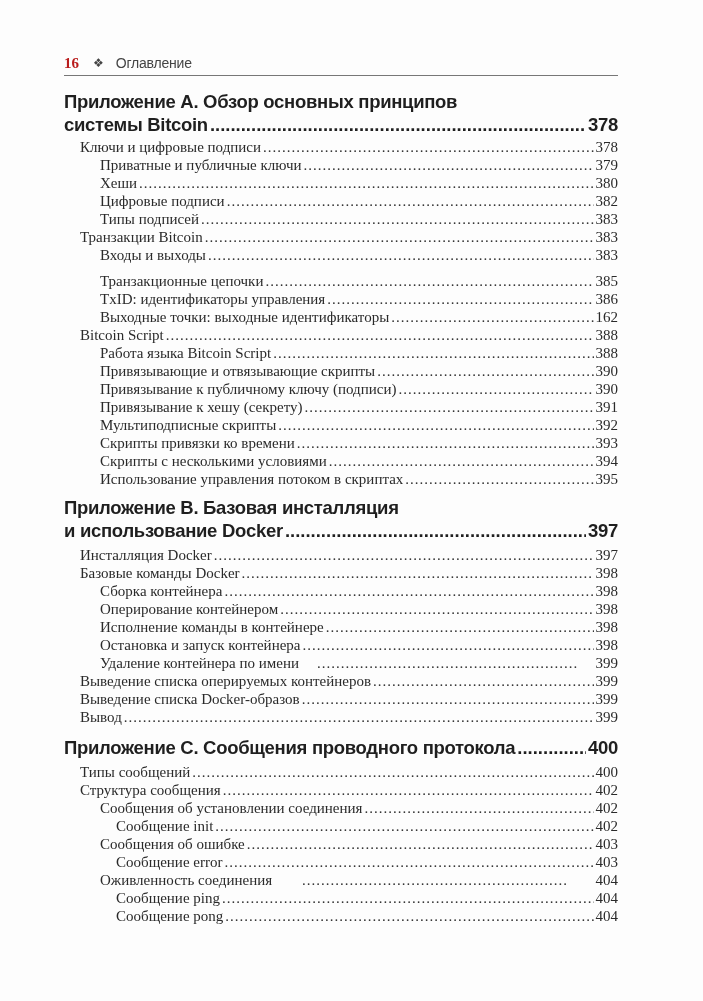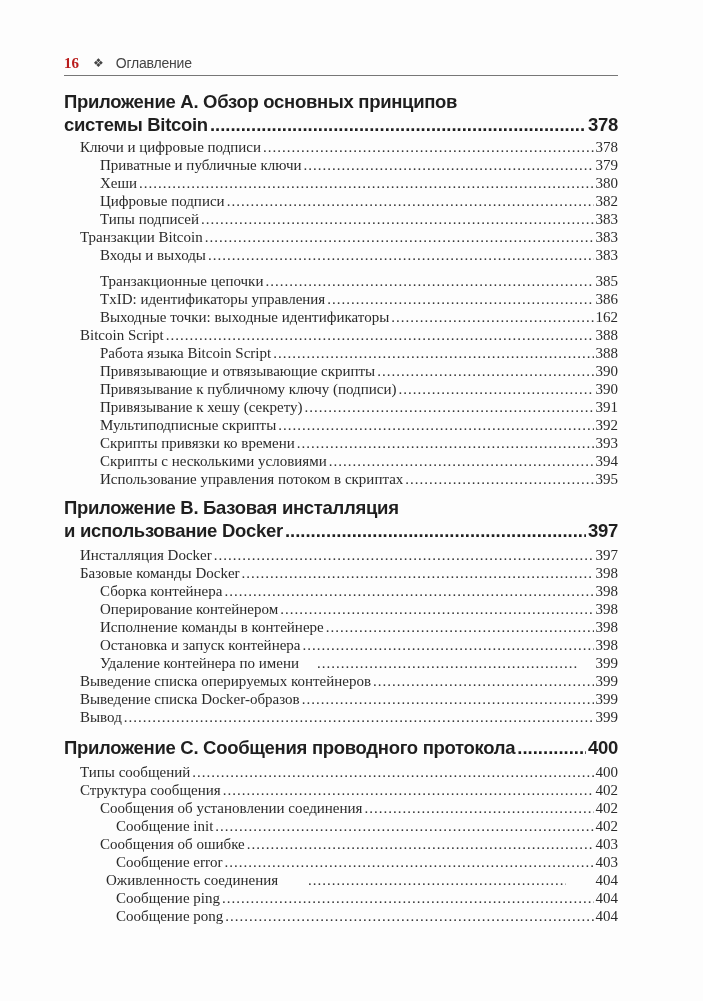--- a/index.html
+++ b/index.html
@@ -249,21 +249,21 @@
       <div class="entry line" style="top: 835px; left: 36px;">
         <span class="txt">Сообщения об ошибке</span>
         <span class="dots"></span>
         <span class="pg">403</span>
       </div>
       <div class="entry line" style="top: 853px; left: 52px;">
         <span class="txt">Сообщение error</span>
         <span class="dots"></span>
         <span class="pg">403</span>
       </div>
-      <div class="entry line" style="top: 871px; left: 42px; gap: 28px;">
+      <div class="entry line" style="top: 871px; left: 36px; gap: 28px;">
         <span class="txt">Оживленность соединения</span>
         <span class="dots"></span>
         <span class="pg">404</span>
       </div>
       <div class="entry line" style="top: 889px; left: 52px;">
         <span class="txt">Сообщение ping</span>
         <span class="dots"></span>
         <span class="pg">404</span>
       </div>
       <div class="entry line" style="top: 907px; left: 52px;">

